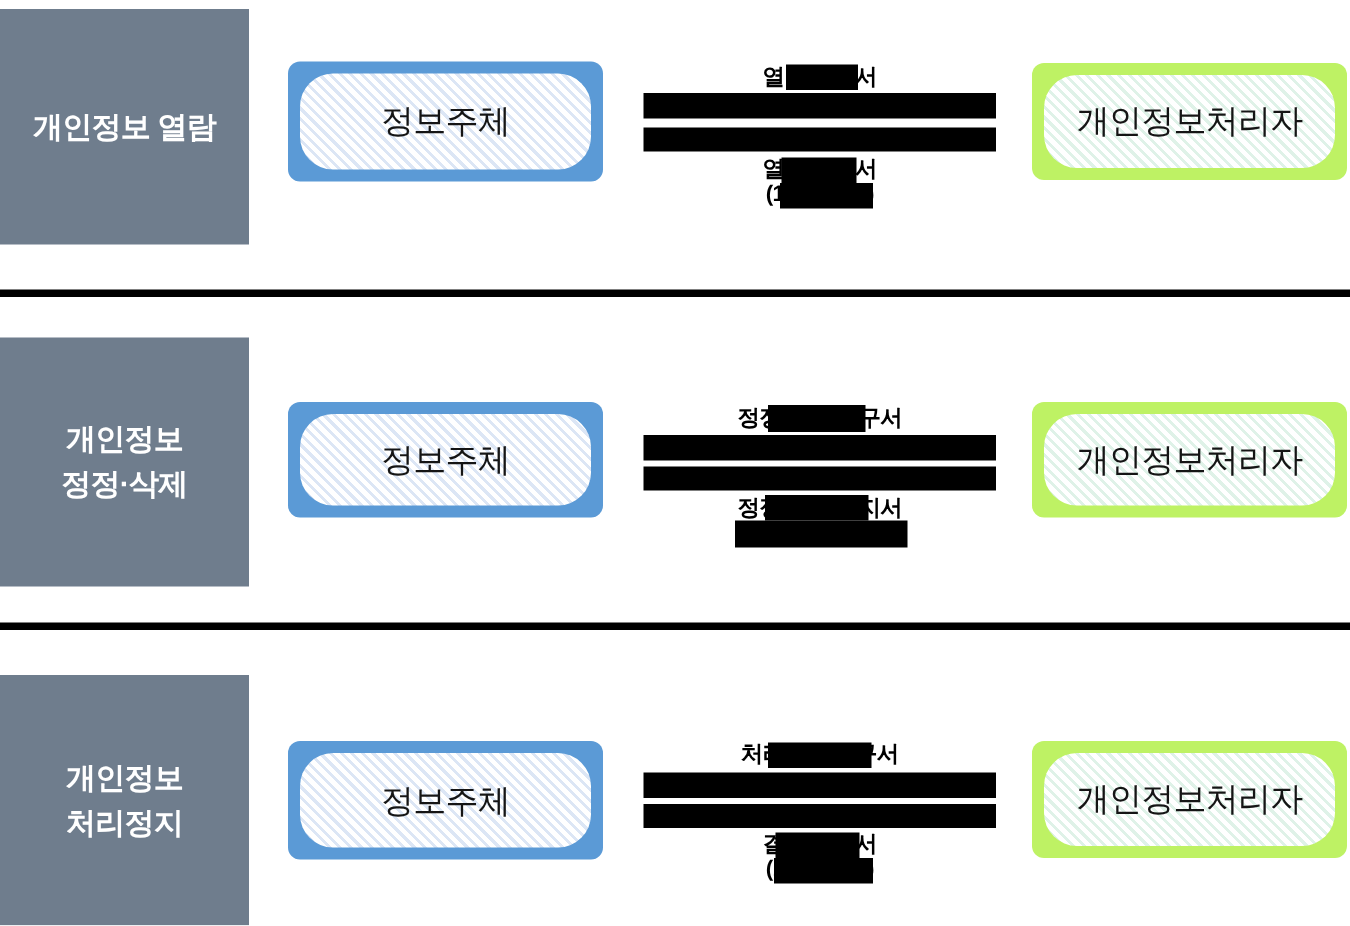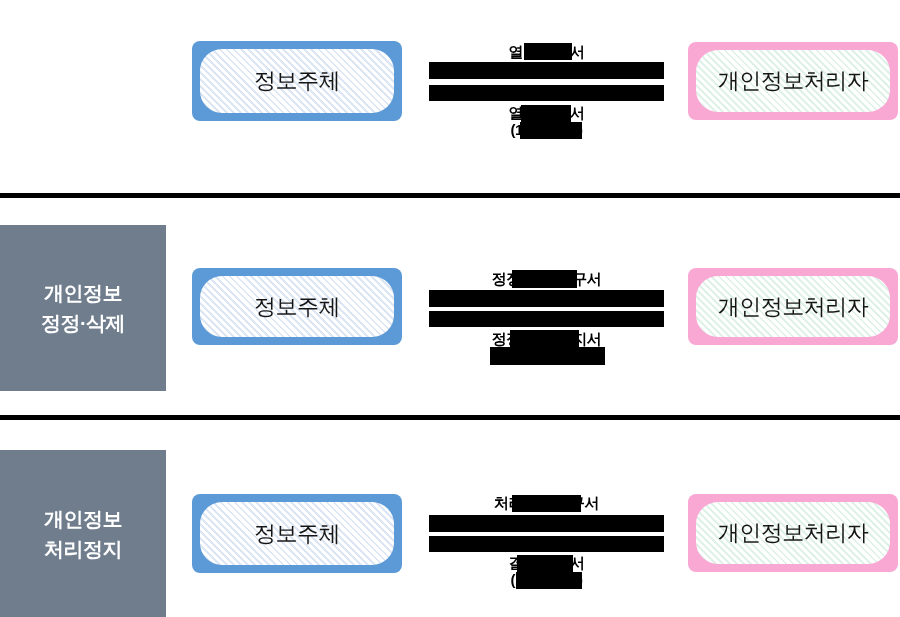--- a/index.html
+++ b/index.html
@@ -19,21 +19,21 @@
   #cat3{top:450px;height:167px}
   
   .node{position:absolute;border-radius:8px;}
   .node .inner{
     position:absolute;inset:8px;border-radius:22px;
     display:flex;align-items:center;justify-content:center;
     font-size:22px;color:#151515;letter-spacing:-0.5px;
   }
   .subject{left:192px;width:210px;background:#5B9AD6;}
   .subject .inner{background:repeating-linear-gradient(45deg,#ffffff 0 3px,#DCE6F5 3px 5px);}
-  .processor{left:688px;width:210px;background:#f9a8d4;}
+  .processor{left:688px;width:210px;background:#bef264;}
   .processor .inner{background:repeating-linear-gradient(45deg,#ffffff 0 3px,#DFF2E8 3px 5px);}
   #subj1{top:41px;height:80px}   #proc1{top:42px;height:78px}
   #subj2{top:268px;height:77px}  #proc2{top:268px;height:77px}
   #subj3{top:494px;height:79px}  #proc3{top:494px;height:78px}
   
   .midlabel{
     position:absolute;left:428px;width:237px;text-align:center;
     font-size:15px;font-weight:700;color:#000;line-height:17px;letter-spacing:-0.5px;
   }
   #req1{top:43px}  #res1{top:104px} #note1{top:121px}
@@ -57,20 +57,21 @@
   #rd3c{left:516px;top:572px;width:66px;height:17px}
   
   .divider{position:absolute;left:0;width:900px;height:5px;background:#000;}
   #div1{top:193px} #div2{top:415px}
 </style>
 </head>
 <body>
 
 <div id="stage">
 
+  <div class="cat" id="cat1">개인정보 열람</div>
   <div class="node subject" id="subj1">
     <div class="inner">정보주체</div>
   </div>
   <div class="midlabel" id="req1">열람 요구서</div>
   <div class="bar" id="bar1a"></div>
   <div class="bar" id="bar1b"></div>
   <div class="midlabel" id="res1">열람 통지서</div>
   <div class="midlabel" id="note1">(10일 이내)</div>
   <div class="redact" id="rd1a"></div>
   <div class="redact" id="rd1b"></div>

